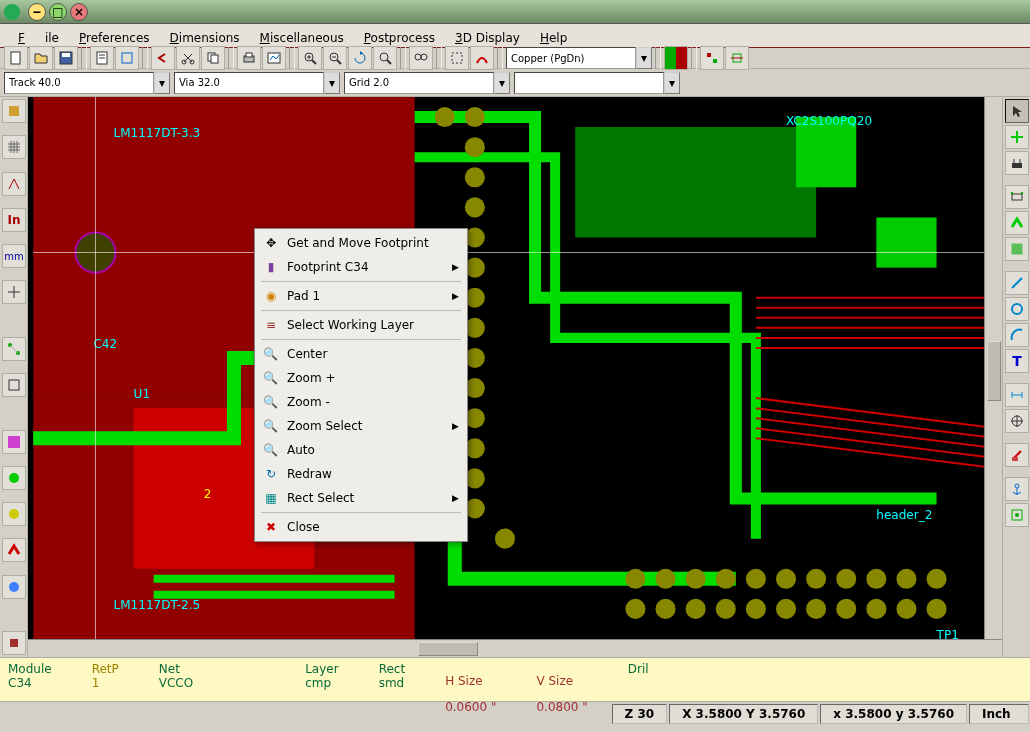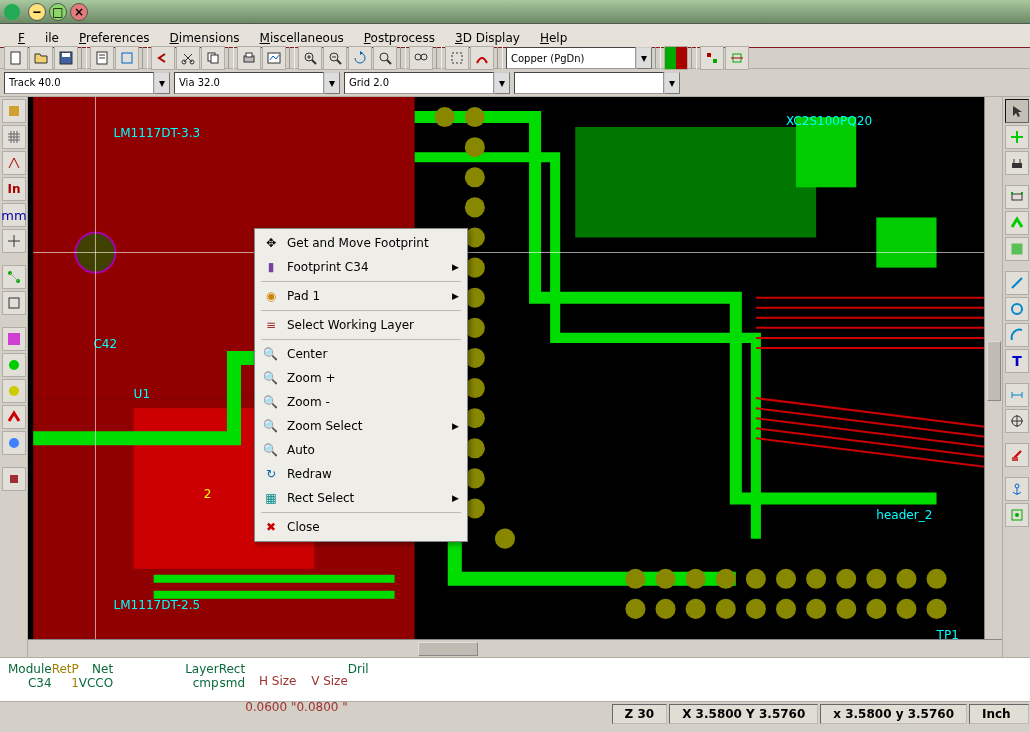--- a/index.html
+++ b/index.html
@@ -22,33 +22,33 @@
 .tool-btn svg { width: 16px; height: 16px; }
 .tool-sep { width: 6px; height: 22px; border-left: 1px solid #999; border-right: 1px solid #eee; margin: 0 2px; }
 .tool-combo { height: 22px; border: 1px inset #999; background: #fff; display: flex; align-items: center; padding: 0 4px; min-width: 120px; font-size: 10px; }
 .tool-combo-arrow { width: 16px; height: 22px; border: 1px outset #ccc; background: #ddd; display:flex;align-items:center;justify-content:center;}
 
 .toolbar2 { height: 28px; background: #d4d0c8; display: flex; align-items: center; padding: 2px 4px; gap: 4px; border-bottom: 1px solid #b0ada5; }
 .combo2 { display:flex; }
 .combo2 .tool-combo { min-width: 150px; }
 
 .workspace { display: flex; height: calc(732px - 24px - 24px - 28px - 28px - 44px - 24px); }
-.left-toolbar { width: 28px; background: #d4d0c8; border-right: 1px solid #b0ada5; display: flex; flex-direction: column; padding: 2px; gap: 2px; }
+.left-toolbar { width: 28px; background: #d4d0c8; border-right: 1px solid #b0ada5; display: flex; flex-direction: column; padding: 2px; gap: 2px; justify-content: space-between; }
 .right-toolbar { width: 28px; background: #d4d0c8; border-left: 1px solid #b0ada5; display: flex; flex-direction: column; padding: 2px; gap: 2px; }
 .vtool { width: 24px; height: 24px; border: 1px solid #b0ada5; background: #e2dfd8; display:flex;align-items:center;justify-content:center; }
 .vtool.active { border: 1px inset #666; background: #c4c0b8; }
 
 .canvas-wrap { flex: 1; display: flex; flex-direction: column; background: #b8b4ac; }
 .canvas { flex: 1; background: #000; position: relative; overflow: hidden; }
 .hscroll { height: 18px; background: #d4d0c8; border-top: 1px solid #888; position: relative; }
 .hscroll-thumb { position: absolute; left: 40%; top: 2px; width: 60px; height: 14px; background: #c0bcb4; border: 1px outset #ddd; }
 .vscroll { width: 18px; background: #d4d0c8; border-left: 1px solid #888; position: absolute; right: 0; top: 0; bottom: 0; }
 .vscroll-thumb { position: absolute; top: 45%; left: 2px; width: 14px; height: 60px; background: #c0bcb4; border: 1px outset #ddd; }
 
-.statusbar1 { height: 44px; background: #ffffff; display: flex; align-items: flex-start; padding: 4px 8px; border-top: 1px solid #b0ada5; font-size: 13px; text-align: right; }
+.statusbar1 { height: 44px; background: #fef9c3; display: flex; align-items: flex-start; padding: 4px 8px; border-top: 1px solid #b0ada5; gap: 40px; font-size: 13px; }
 .stat-col { display: flex; flex-direction: column; }
 .stat-label { color: #0a6a3a; font-weight: normal; }
 .stat-label.yellow { color: #a08000; }
 .stat-label.red { color: #a03030; margin-top: 12px; }
 
 .statusbar2 { height: 24px; background: #d4d0c8; display: flex; align-items: center; border-top: 1px solid #b0ada5; font-size: 11px; }
 .stat-cell { padding: 2px 12px; border: 1px inset #bbb; height: 20px; display:flex;align-items:center; margin: 0 1px; background: #e0ddd5; font-weight: bold; }
 
 .context-menu { position: absolute; left: 254px; top: 228px; width: 214px; background: #efede7; border: 1px solid #888; box-shadow: 2px 2px 6px rgba(0,0,0,0.4); z-index: 100; padding: 2px; }
 .ctx-item { display: flex; align-items: center; padding: 4px 6px; cursor: pointer; gap: 8px; }
@@ -239,21 +239,21 @@
         <svg width="16" height="16">
           <path d="M2 5h12M2 8h12M2 11h12M5 2v12M8 2v12M11 2v12" stroke="#666"></path>
         </svg>
       </div>
     <div class="vtool">
         <svg width="16" height="16">
           <path d="M3 13 L8 3 L13 13" fill="none" stroke="#a00"></path>
         </svg>
       </div>
     <div class="vtool" style="color:#a00;font-weight:bold">In</div>
-    <div class="vtool" style="color:#00a;font-size:13px">mm</div>
+    <div class="vtool" style="color:#00a;font-size:10px">mm</div>
     <div class="vtool">
         <svg width="16" height="16">
           <line x1="8" y1="2" x2="8" y2="14" stroke="#333"></line>
           <line x1="2" y1="8" x2="14" y2="8" stroke="#333"></line>
         </svg>
       </div>
     <div style="height:8px"></div>
     <div class="vtool">
         <svg width="16" height="16">
           <circle cx="4" cy="4" r="2" fill="#0a0"></circle>

